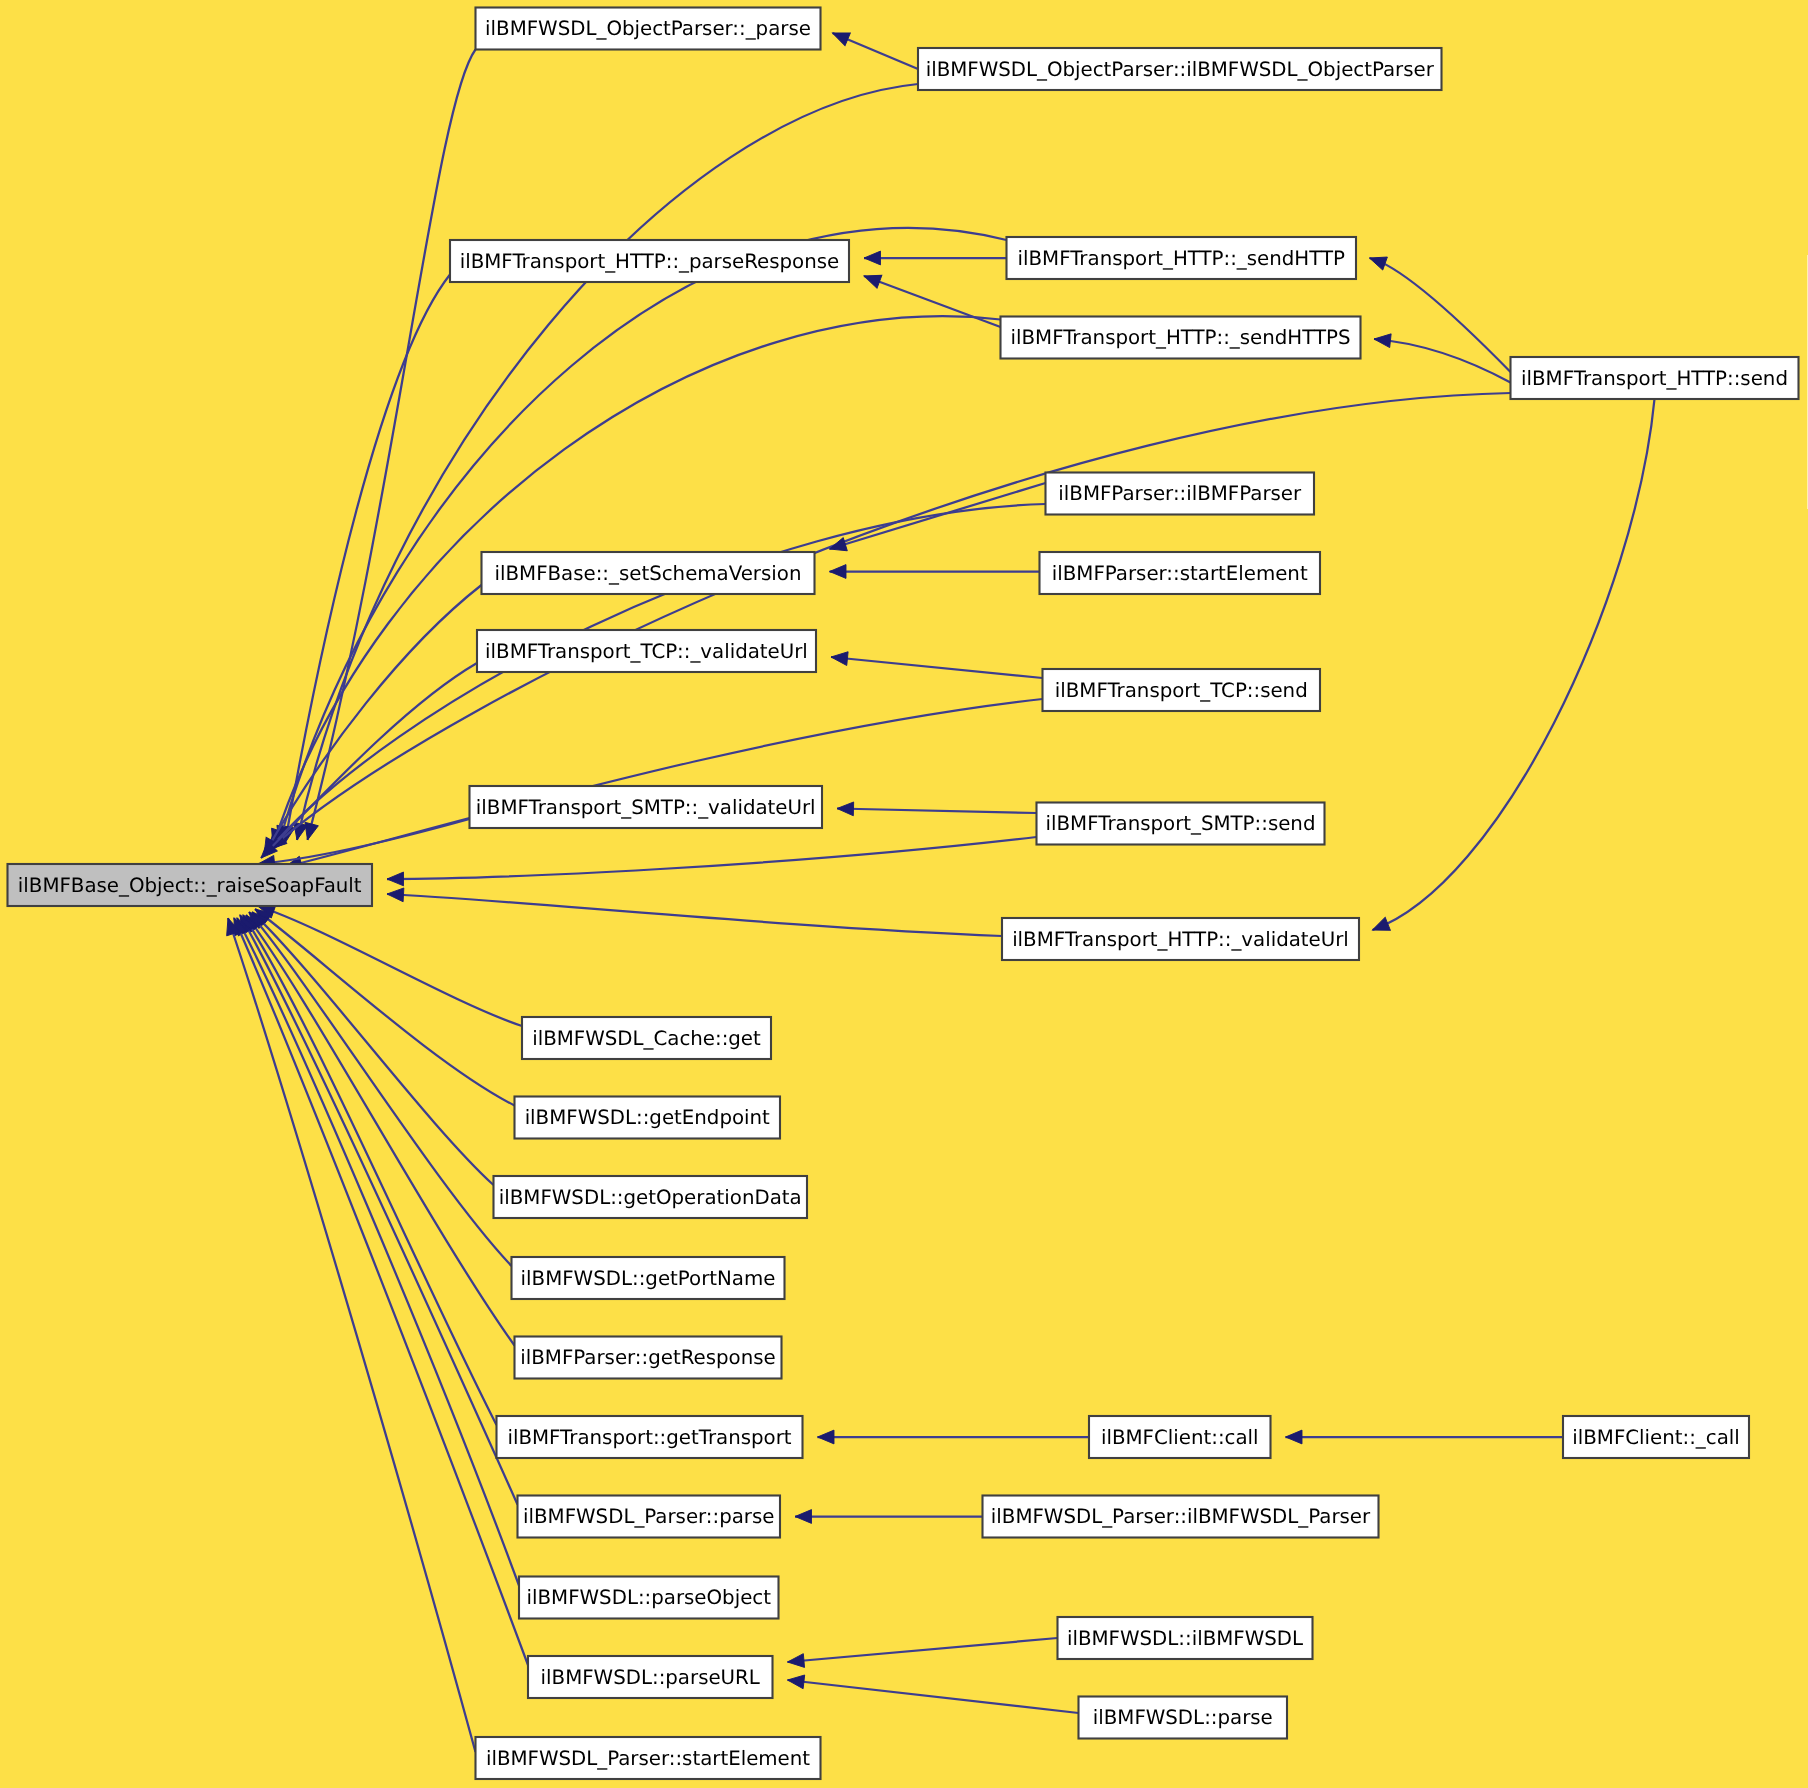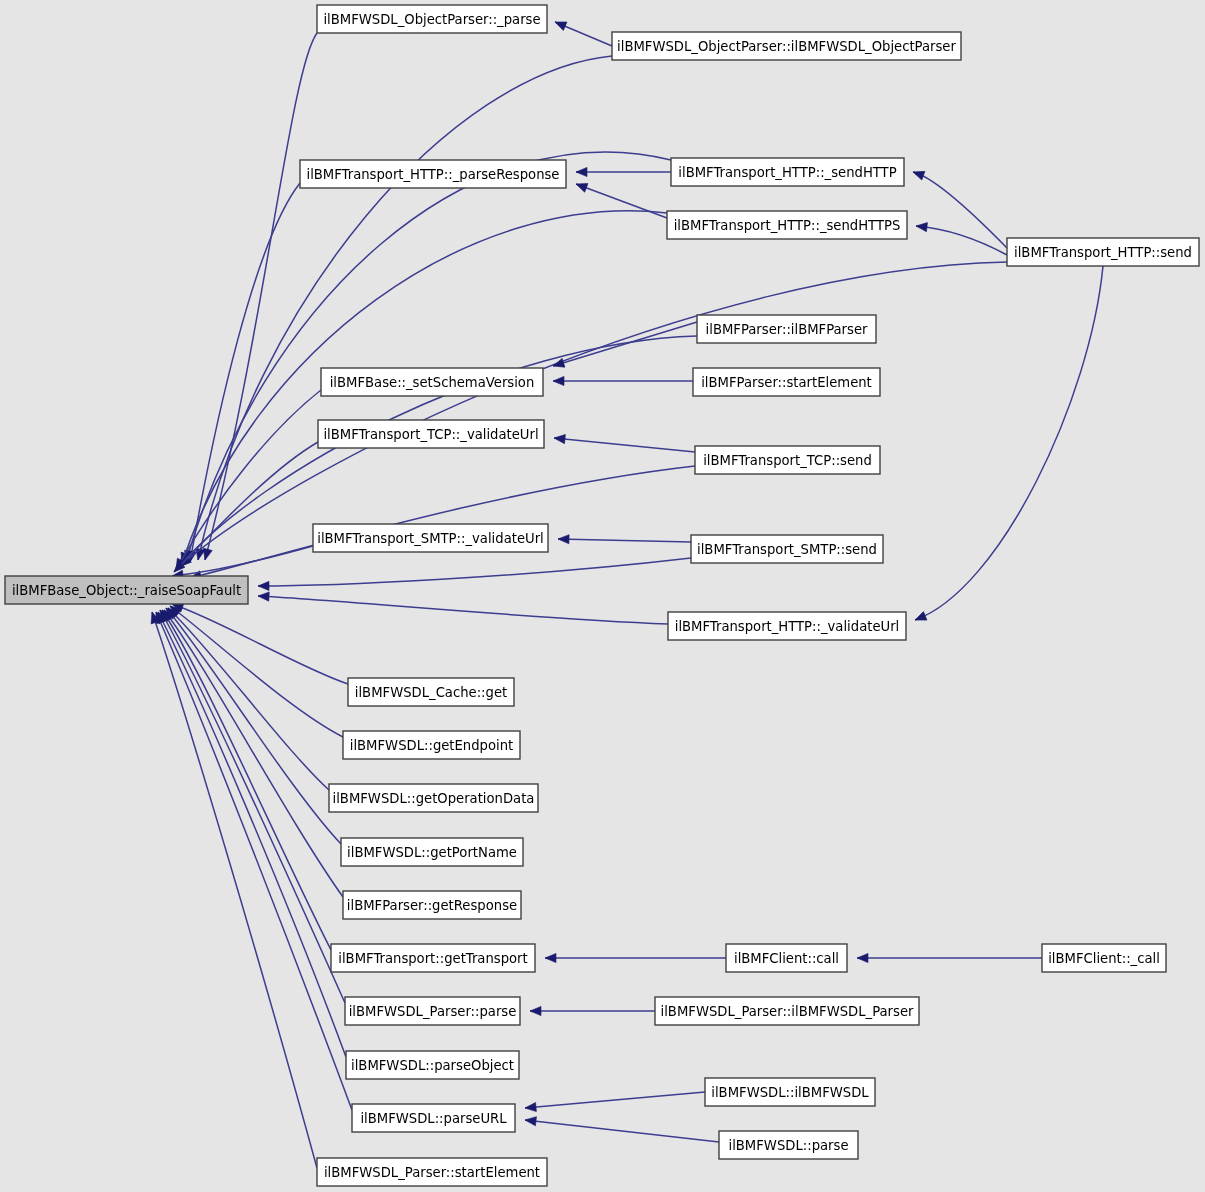--- a/index.html
+++ b/index.html
@@ -8,21 +8,21 @@
     background: #ffffff;
   }
   body {
     font-family: "DejaVu Sans", "Liberation Sans", sans-serif;
   }
   #graph-root {
     position: relative;
     width: 1205px;
     height: 1192px;
     overflow: hidden;
-    background: #e5e5e5;
+    background: #fde047;
   }
   svg#callgraph {
     display: block;
     width: 1205px;
     height: 1192px;
   }
   .node-box {
     fill: #ffffff;
     stroke: #404040;
     stroke-width: 1.4;

